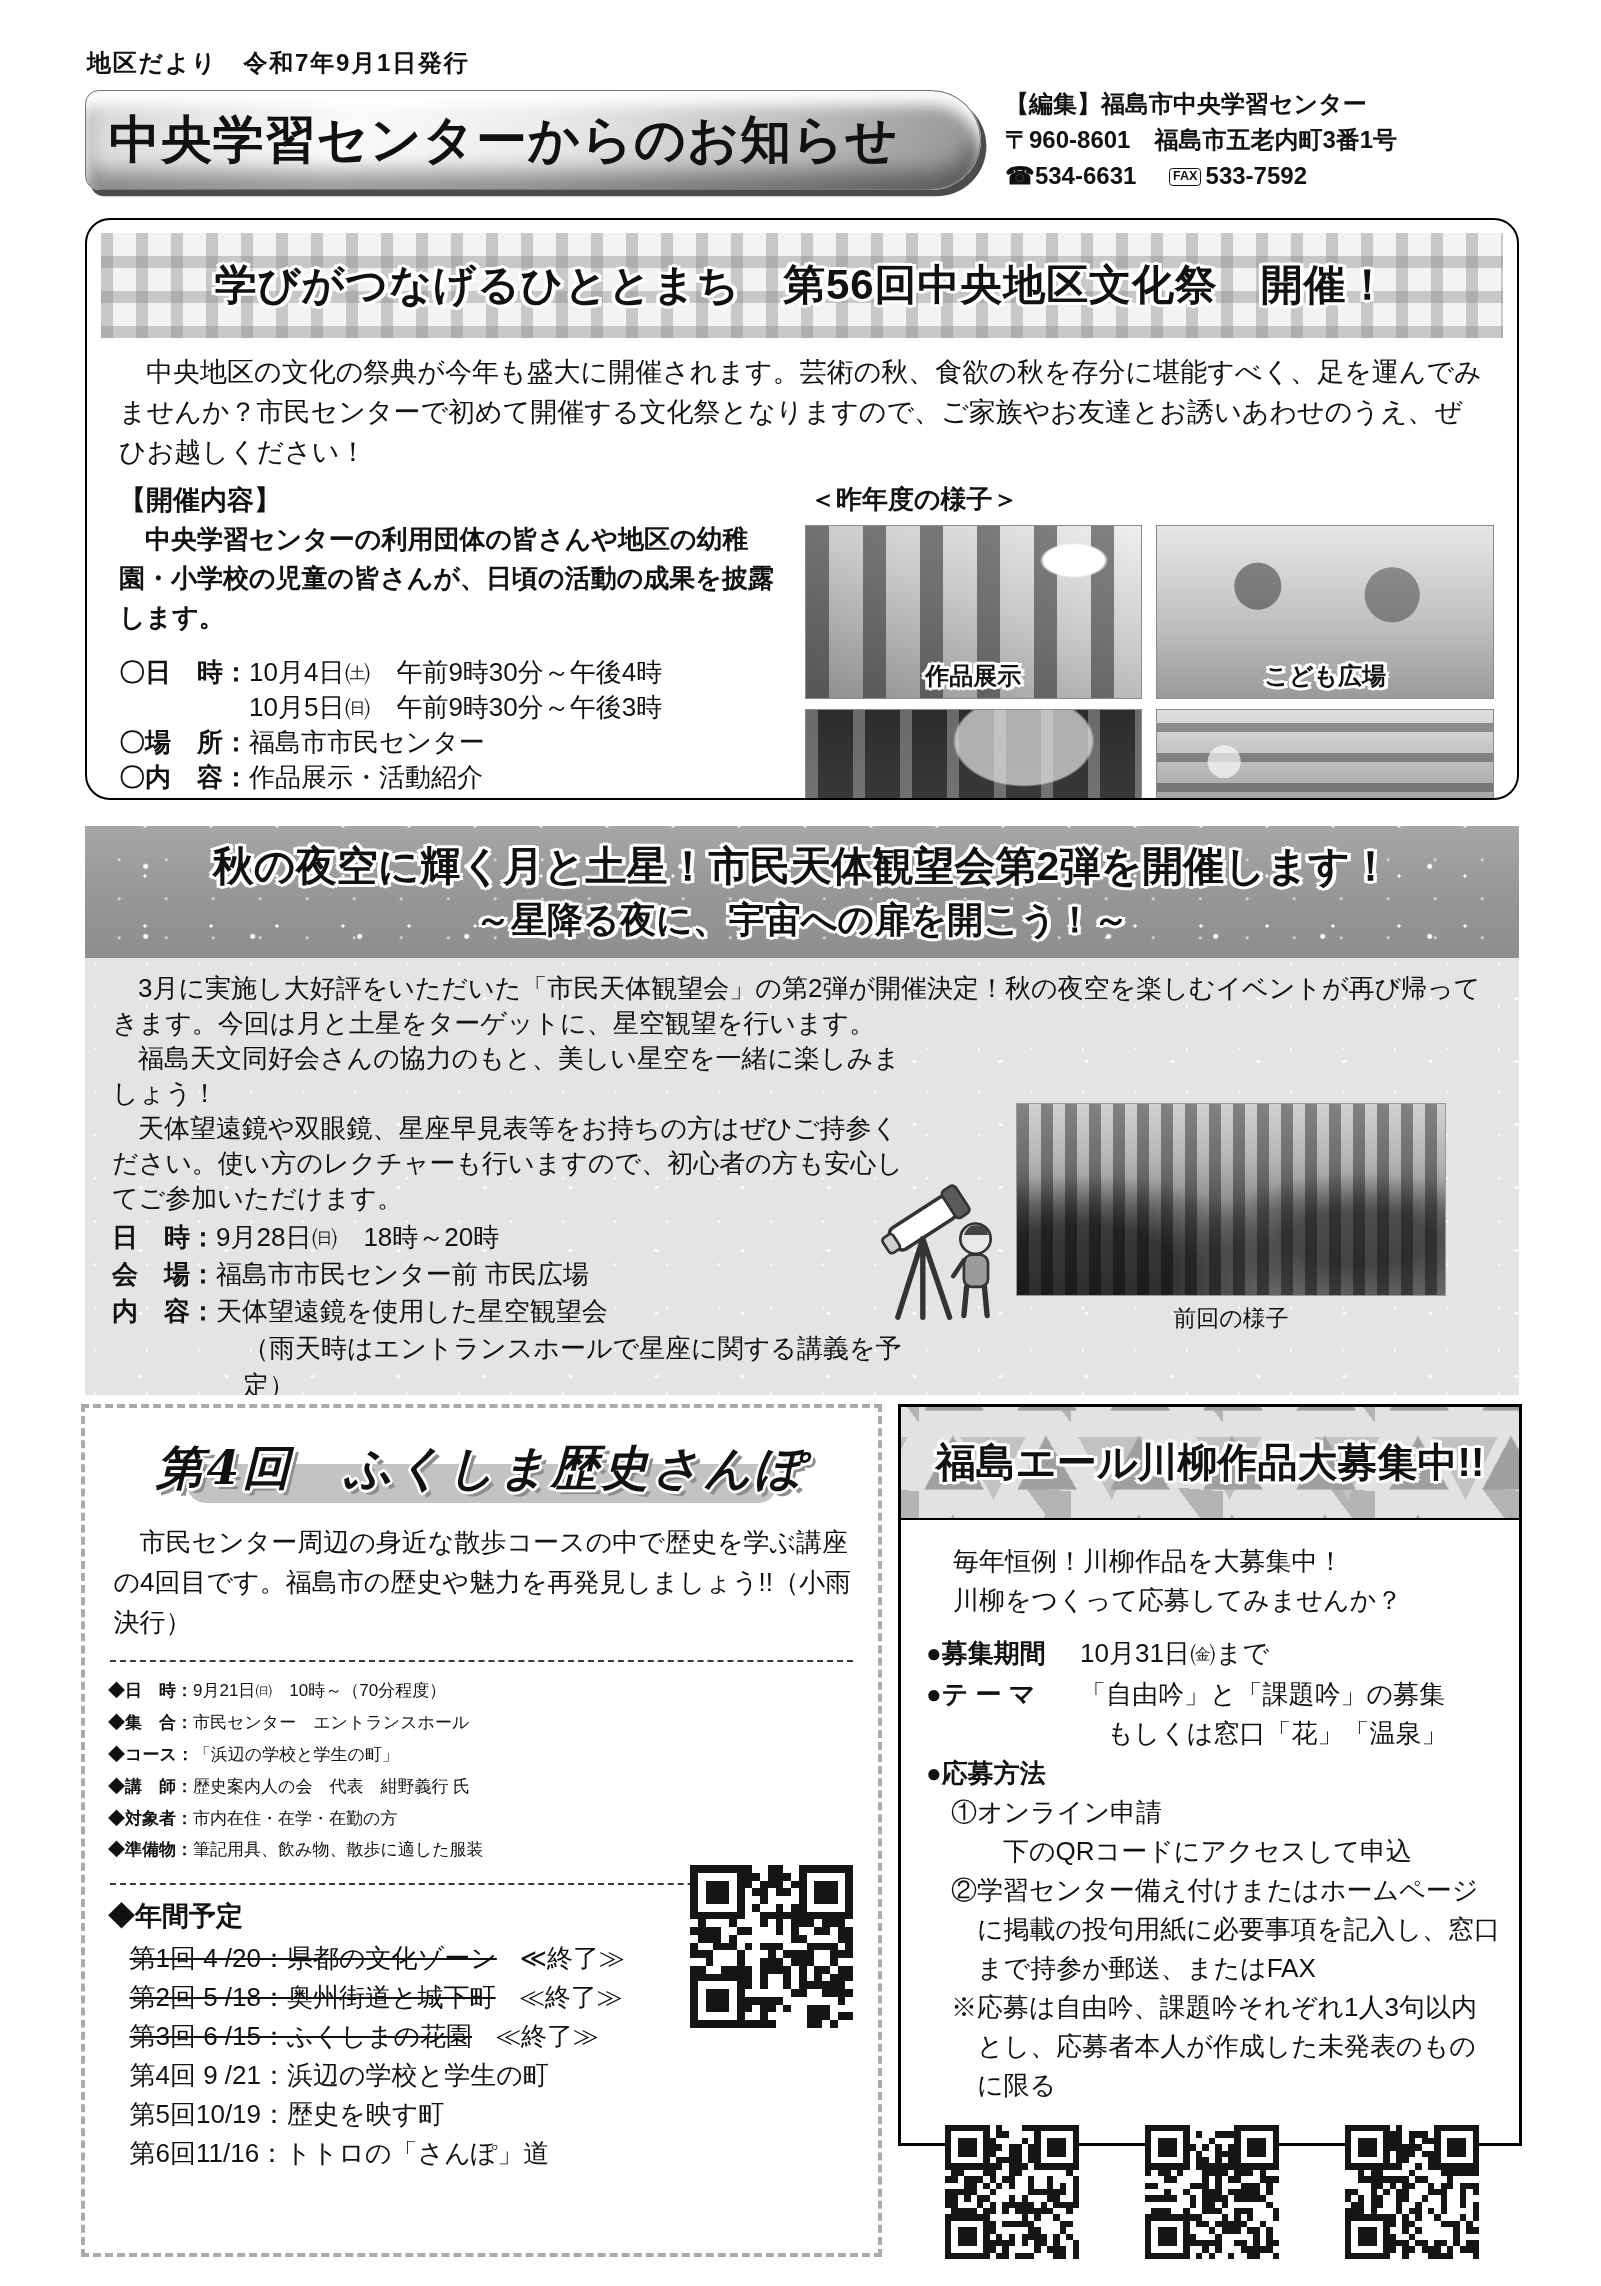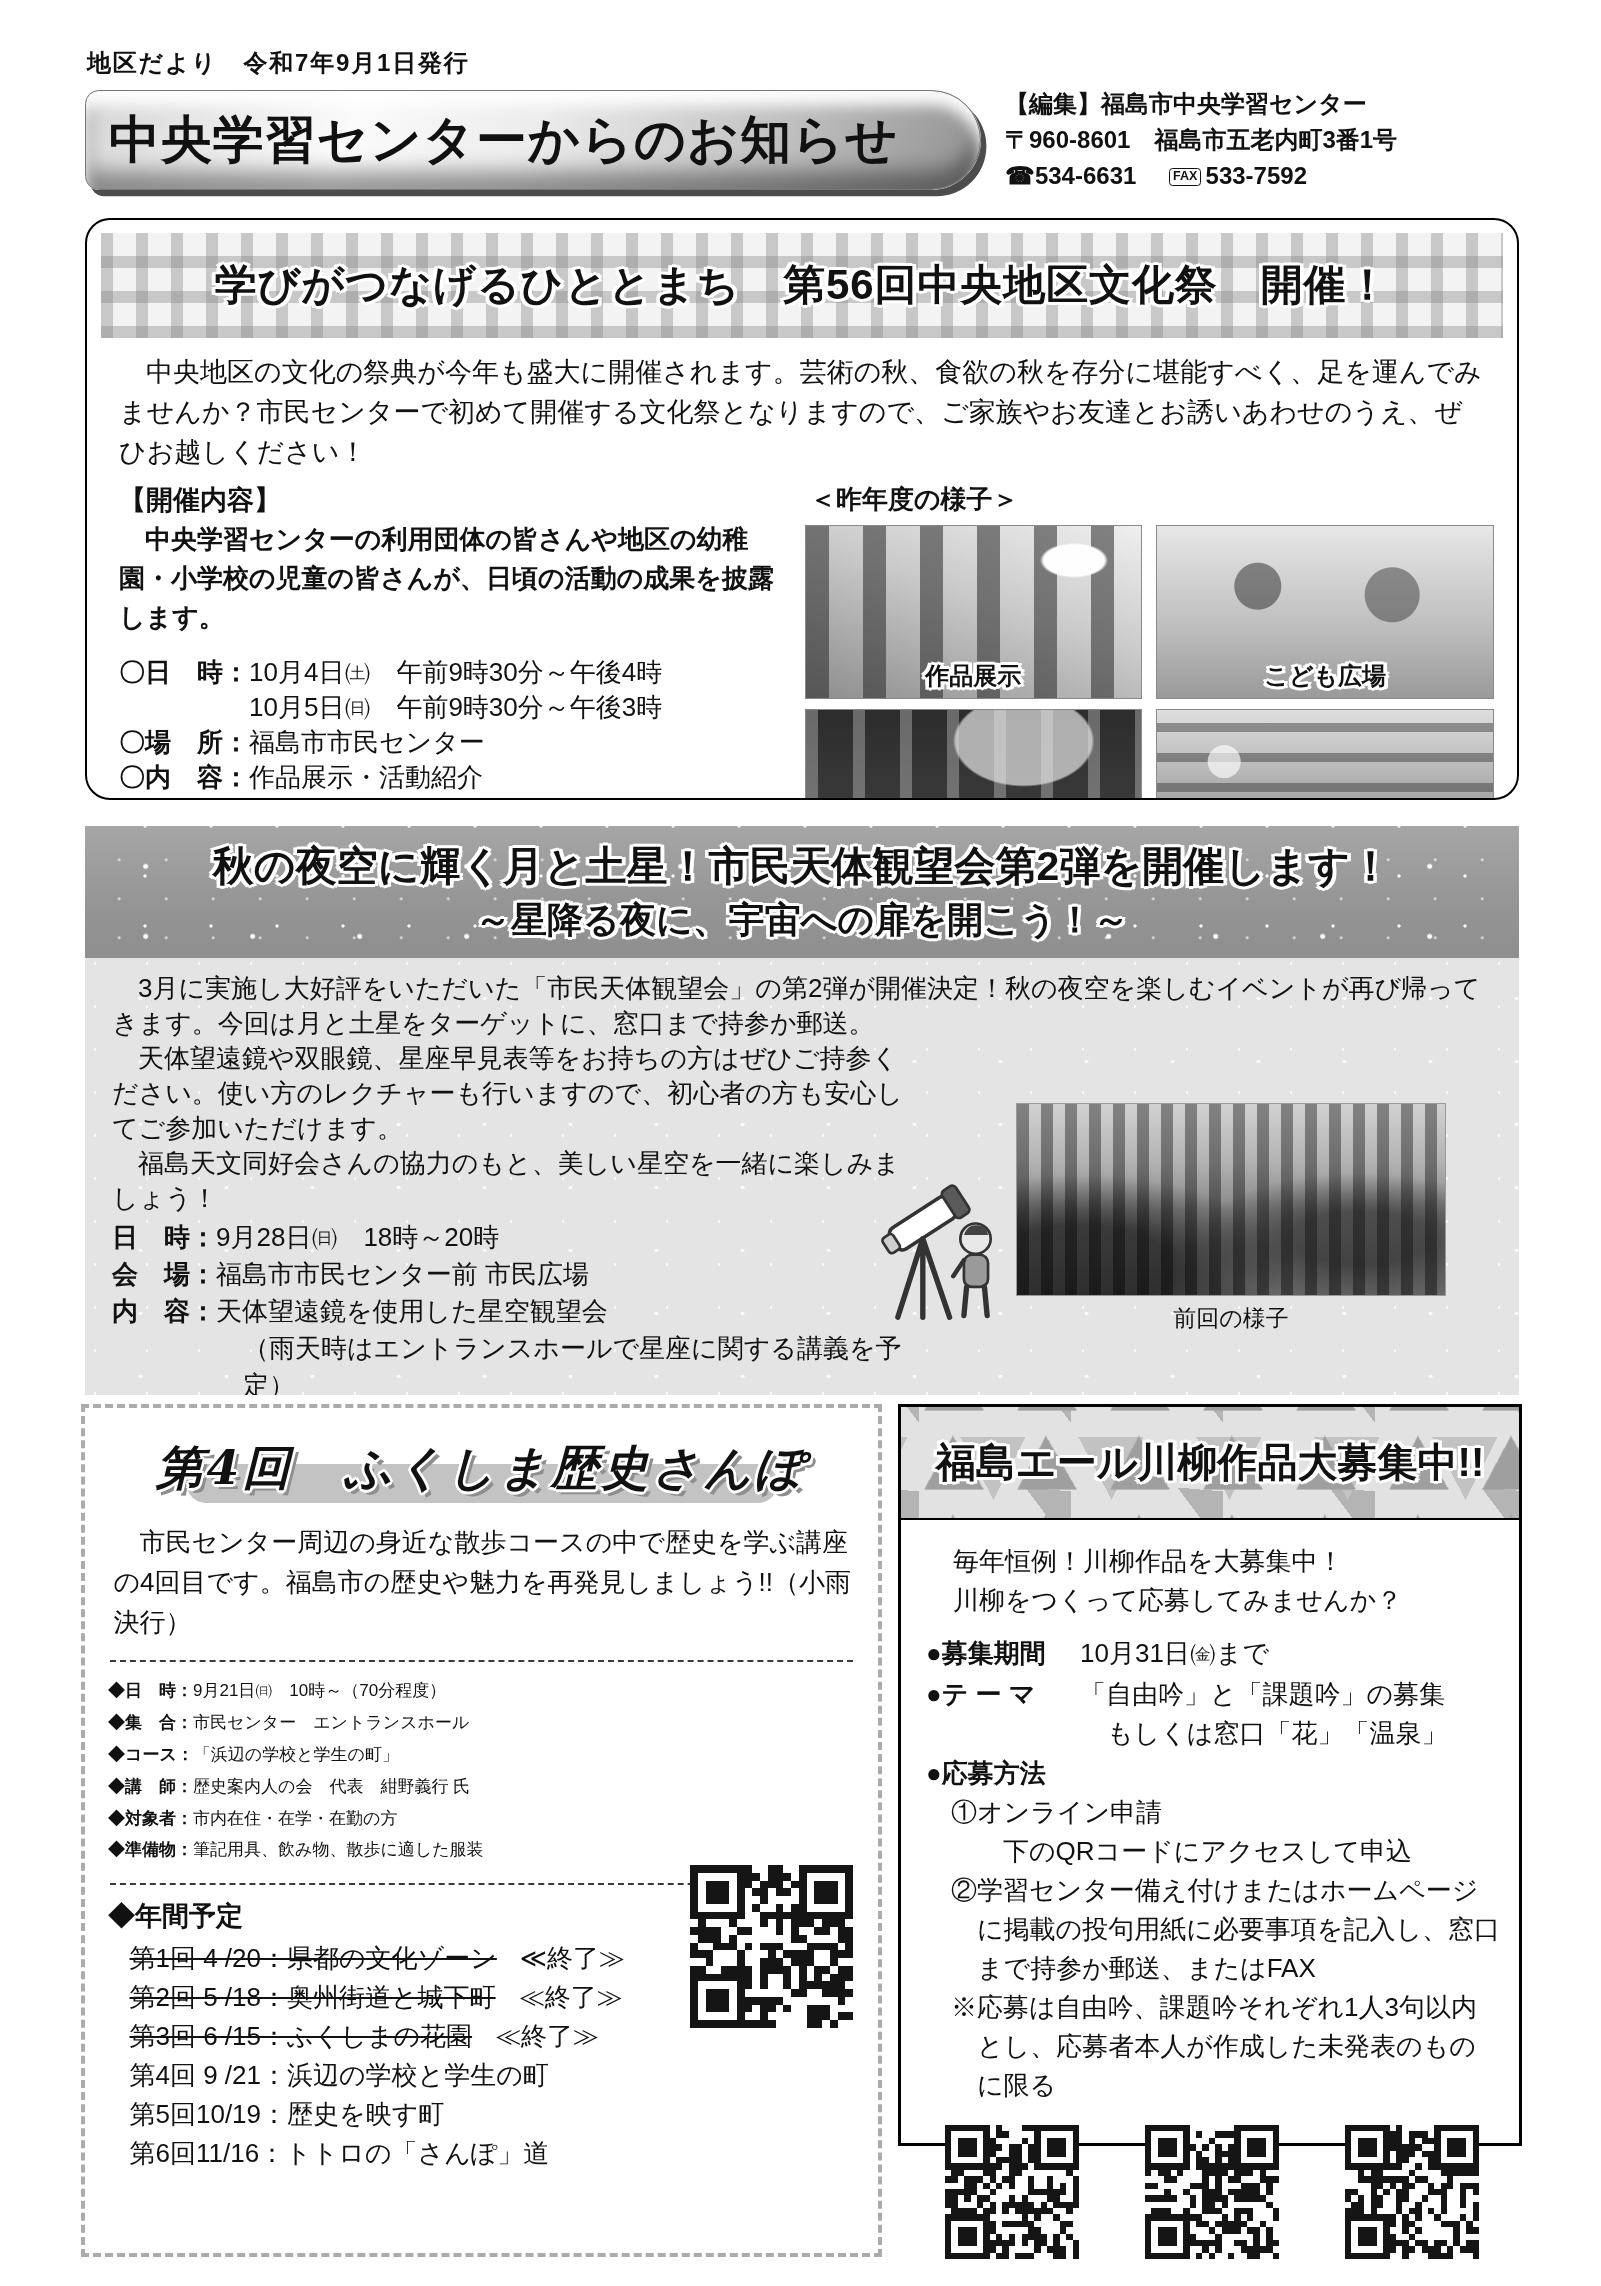--- a/index.html
+++ b/index.html
@@ -225,24 +225,24 @@
       </div>
     </div>
   </div>
 
   <div class="astro">
     <div class="astro-banner">
       <div class="t1 outl">秋の夜空に輝く月と土星！市民天体観望会第2弾を開催します！</div>
       <div class="t2 outl">～星降る夜に、宇宙への扉を開こう！～</div>
     </div>
     <div class="astro-body">
-      <div class="para">　3月に実施し大好評をいただいた「市民天体観望会」の第2弾が開催決定！秋の夜空を楽しむイベントが再び帰ってきます。今回は月と土星をターゲットに、窓口まで持参か郵送。</div>
+      <div class="para">　3月に実施し大好評をいただいた「市民天体観望会」の第2弾が開催決定！秋の夜空を楽しむイベントが再び帰ってきます。今回は月と土星をターゲットに、星空観望を行います。</div>
       <div class="astro-left">
+        <div class="para">　福島天文同好会さんの協力のもと、美しい星空を一緒に楽しみましょう！</div>
         <div class="para">　天体望遠鏡や双眼鏡、星座早見表等をお持ちの方はぜひご持参ください。使い方のレクチャーも行いますので、初心者の方も安心してご参加いただけます。</div>
-        <div class="para">　福島天文同好会さんの協力のもと、美しい星空を一緒に楽しみましょう！</div>
         <div class="dlist2">
           <div class="drow">
             <span class="dlabel">日　時：</span>
             <span>9月28日㈰　18時～20時</span>
           </div>
           <div class="drow">
             <span class="dlabel">会　場：</span>
             <span>福島市市民センター前 市民広場</span>
           </div>
           <div class="drow">

